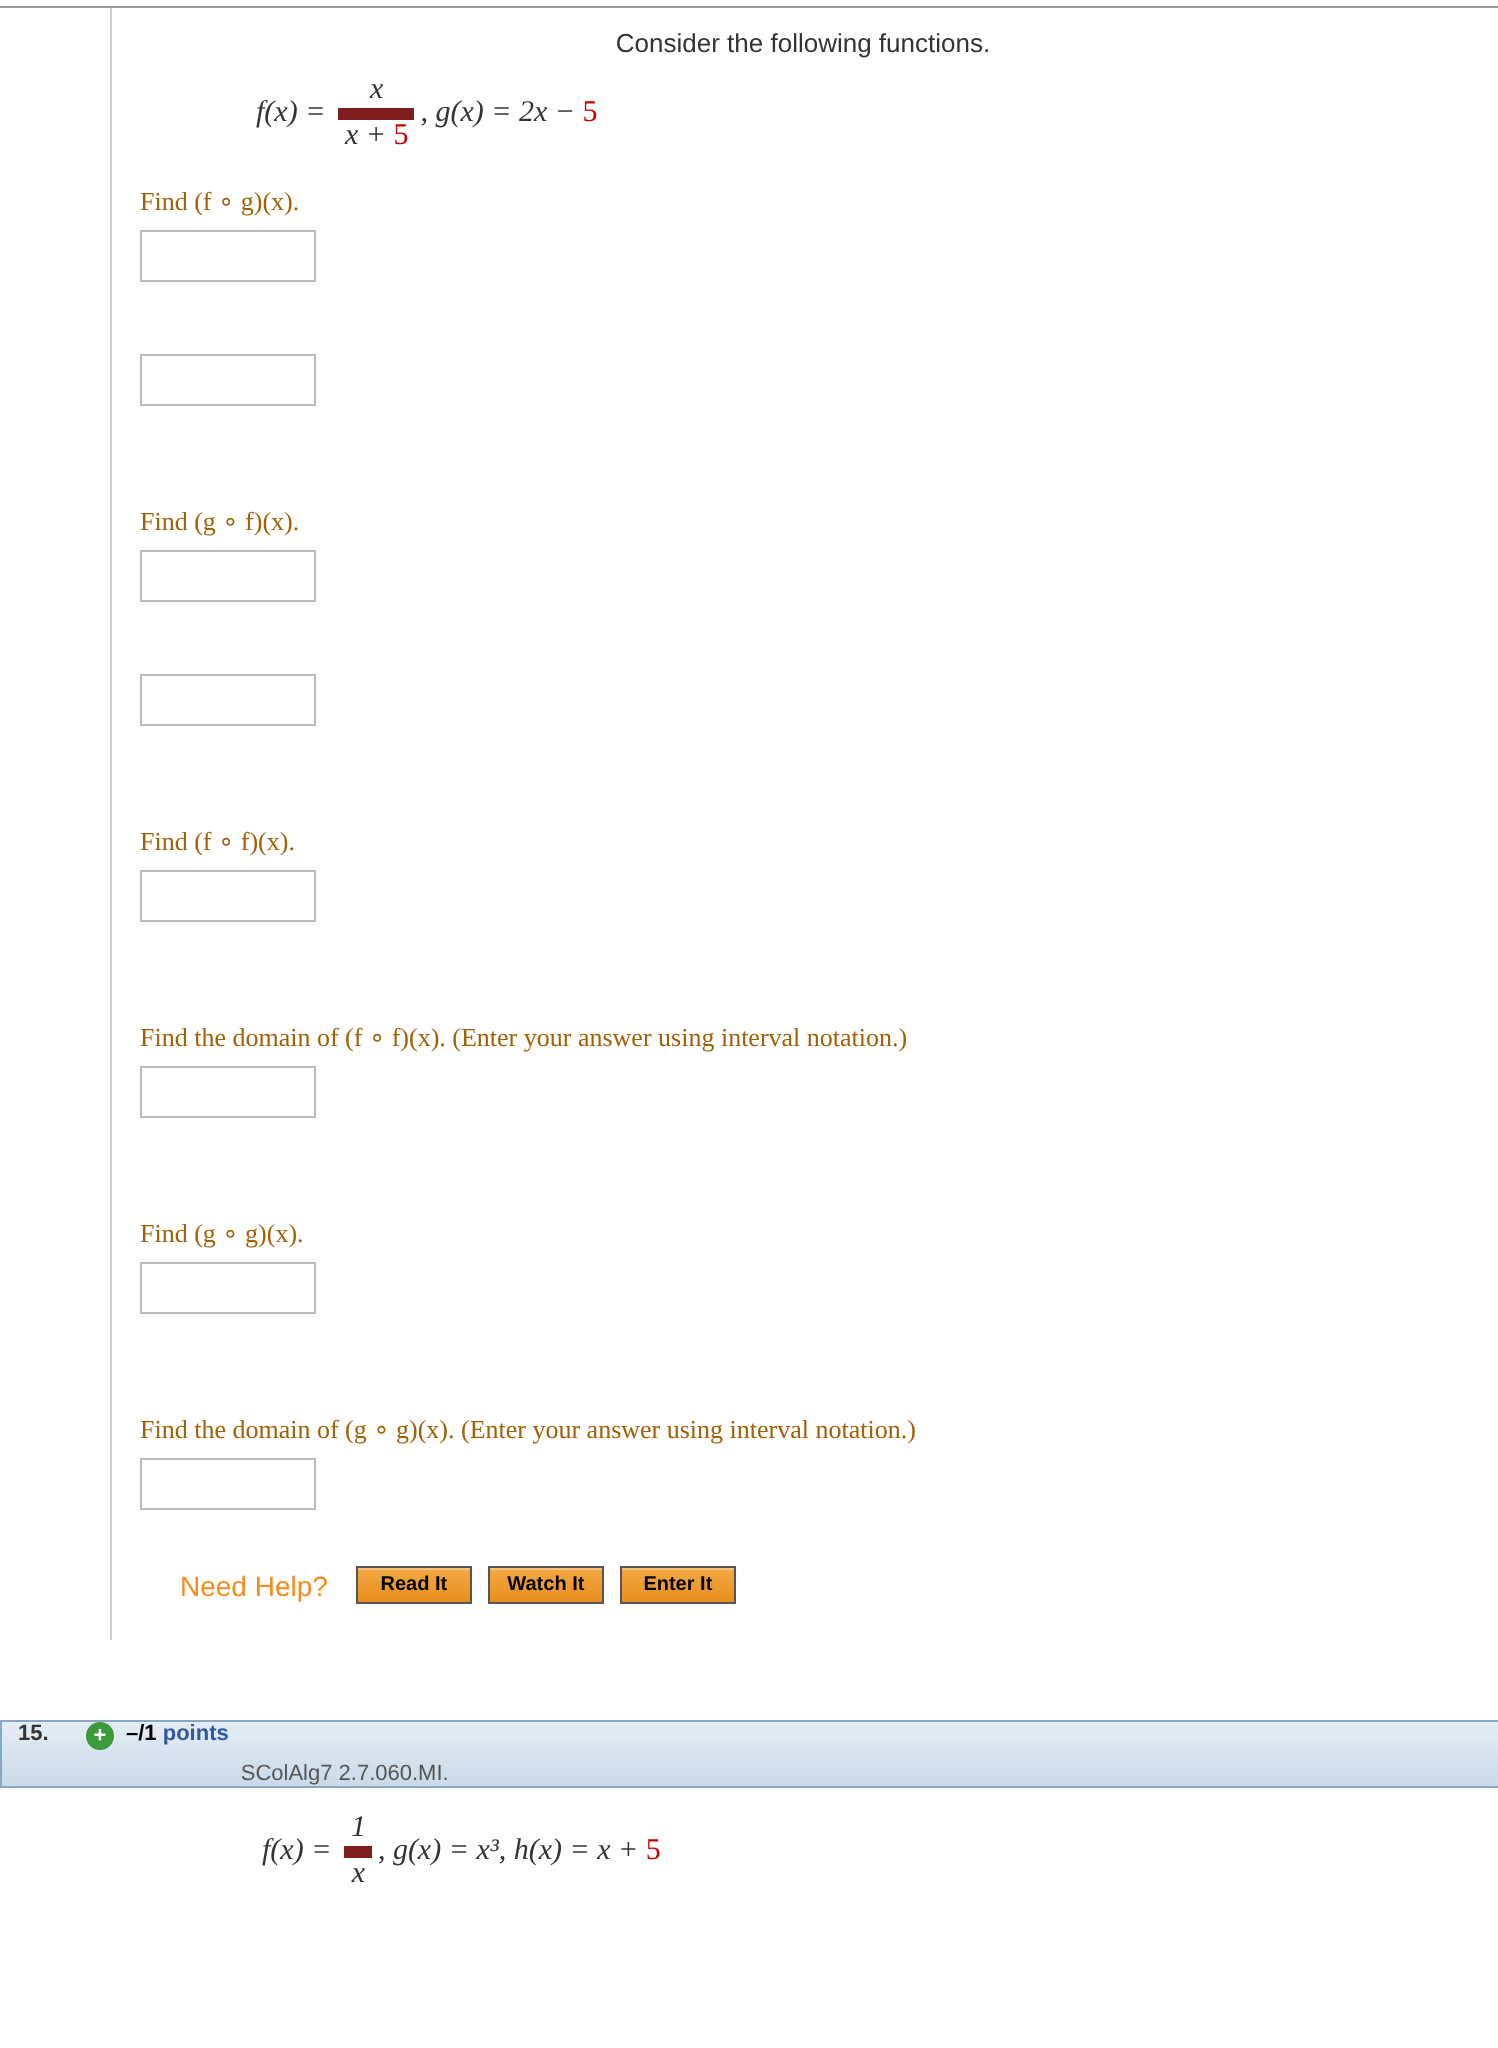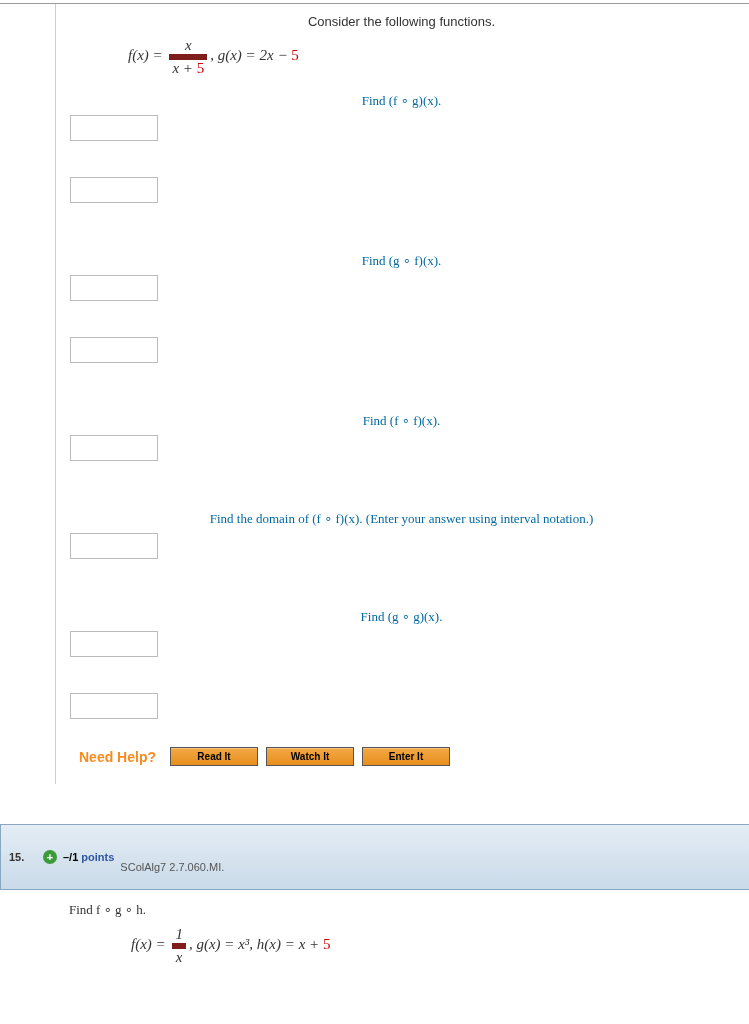--- a/index.html
+++ b/index.html
@@ -39,65 +39,63 @@
     vertical-align: middle;
     text-align: center;
     margin: 0 3px;
   }
   .frac .num { padding: 0 3px; }
   .frac .den { border-top: 6px solid #7f1d1d; padding: 0 3px; }
   .red { color: #c00; font-style: normal; }
   .sub-prompt {
     font-size: 13px;
     margin: 18px 0 6px 0;
-    color: #0369a1;
-    text-align: center;
+    color: #a16207;
   }
   .answer-box {
     width: 88px;
     height: 26px;
     border: 1px solid #bbb;
     background: #fff;
     display: block;
     margin-top: 4px;
   }
   .gap { height: 32px; }
   .need-help-row {
     margin-top: 28px;
     display: flex;
     align-items: center;
     gap: 8px;
   }
   .need-help-label {
     color: #f68b1f;
-    font-weight: bold;
+    font-weight: normal;
     font-size: 14px;
     margin-right: 6px;
-    margin-left: 9px;
+    margin-left: 20px;
   }
   .help-btn {
     display: inline-block;
     background: linear-gradient(#f3a844, #e88f1c);
     border: 1px solid #555;
     color: #000;
     font-size: 10px;
     font-weight: bold;
     padding: 3px 0;
-    width: 88px;
+    width: 58px;
     text-align: center;
     cursor: pointer;
     box-shadow: inset 0 1px 0 rgba(255,255,255,0.3);
   }
   .q-header {
     display: flex;
-    align-items: center;
     background: linear-gradient(#e4edf4, #c9dae9);
     border: 1px solid #8aa7c2;
     border-right: none;
-    padding: 16px 8px;
+    padding: 0 8px;
     font-size: 11px;
     gap: 6px;
   }
   .q-number { font-weight: bold; color: #333; width: 28px; }
   .expand-icon {
     width: 14px; height: 14px;
     background: #3b9b3b;
     color: #fff;
     border-radius: 50%;
     display: inline-flex;
@@ -171,20 +169,21 @@
   <div class="sub-prompt"><span class="compose">Find the domain of  (f ∘ f)(x). (Enter your answer using interval notation.)</span></div>
   <input class="answer-box" style="">
 
   <div class="gap"></div>
 
   <div class="sub-prompt"><span class="compose">Find  (g ∘ g)(x).</span></div>
   <input class="answer-box" style="">
 
   <div class="gap"></div>
 
+  <div class="sub-prompt"><span class="compose">Find the domain of  (g ∘ g)(x). (Enter your answer using interval notation.)</span></div>
   <input class="answer-box" style="">
 
   <div class="need-help-row">
     <span class="need-help-label">Need Help?</span>
     <span class="help-btn">Read It</span>
     <span class="help-btn">Watch It</span>
     <span class="help-btn">Enter It</span>
   </div>
 </div>
 
@@ -193,21 +192,20 @@
 <div class="q-header">
   <span class="q-number">15.</span>
   <span class="expand-icon">+</span>
   <span class="points">
     <b><span class="neg">–/1</span><span> points</span></b>
   </span>
   <span class="ref">SColAlg7 2.7.060.MI.</span>
 </div>
 
 <div class="q15-body">
-  <div class="q15-find compose">Find  f ∘ g ∘ h.</div>
   <div class="q15-eq">
     <span>f(x) = </span><span class="frac">
       <span class="num">1</span>
       <span class="den">x</span>
     </span><span>,   g(x) = x³,   h(x) = x + </span><span class="red">5</span>
   </div>
 
 </div>
 
 </body></html>

